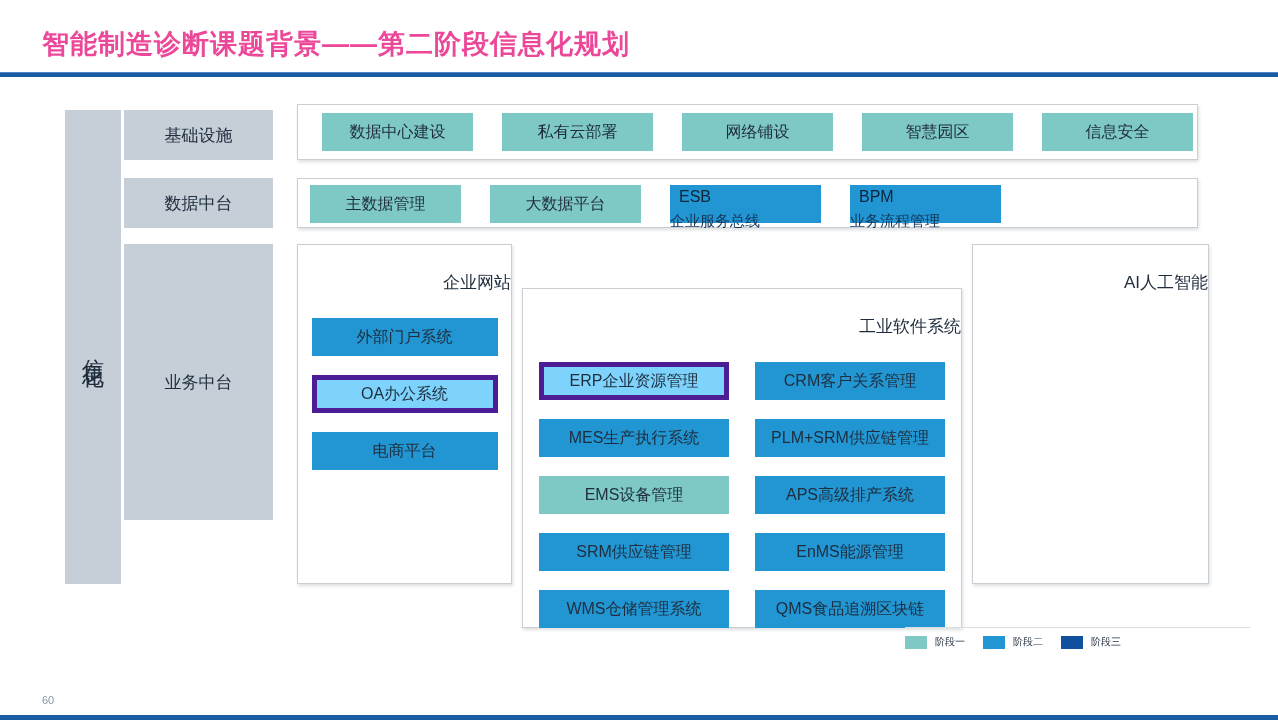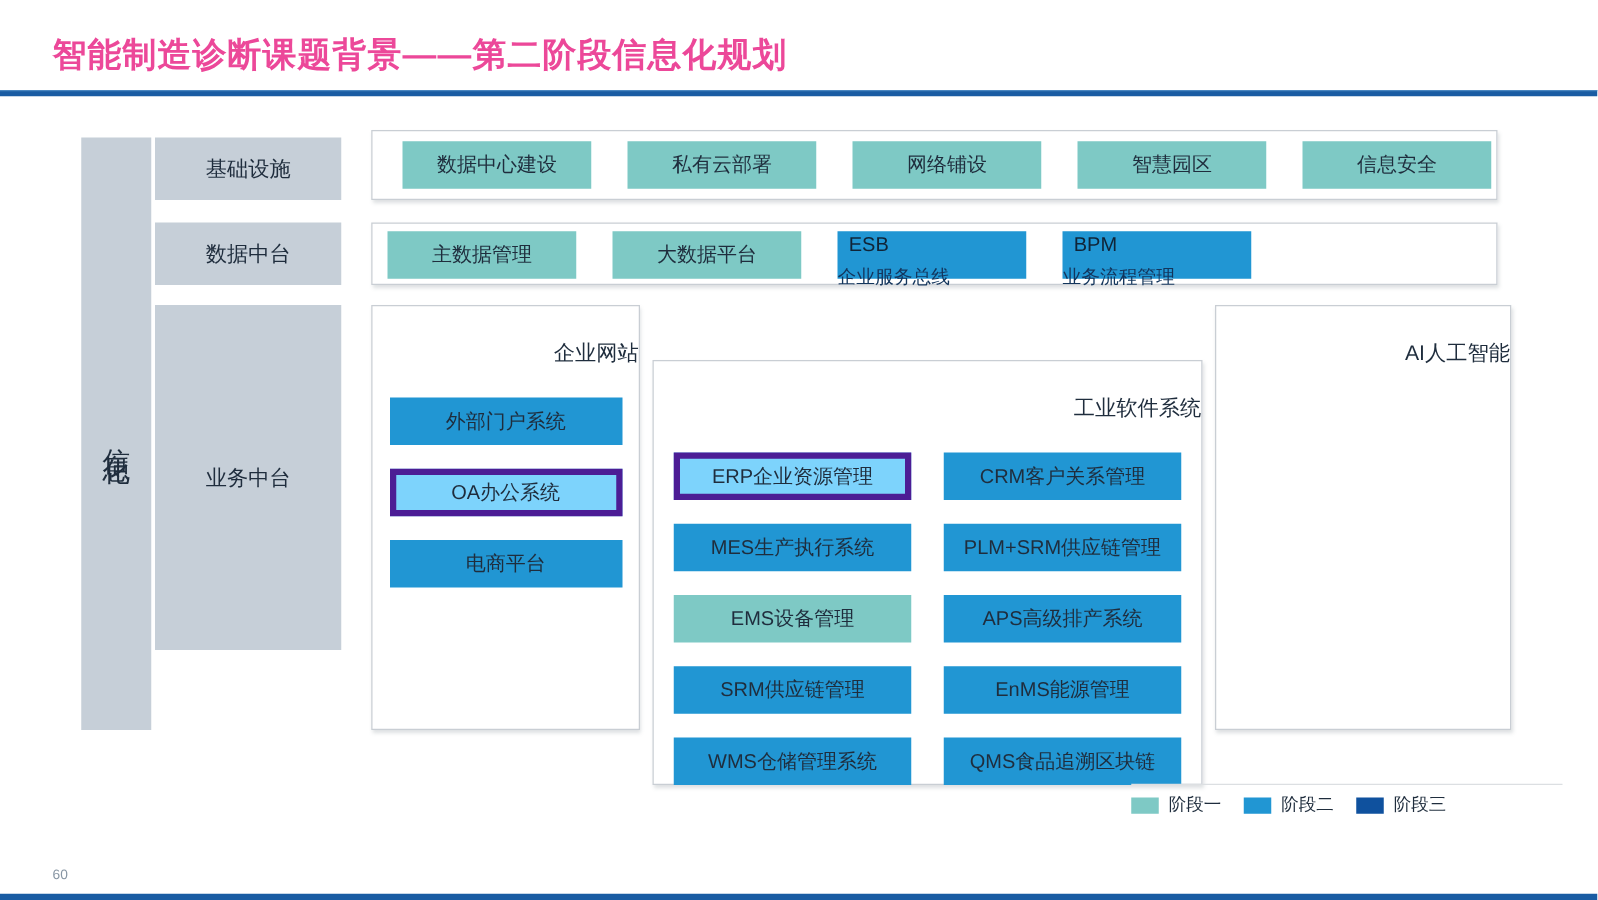--- a/index.html
+++ b/index.html
@@ -68,21 +68,21 @@
 
   
   .legend { position:absolute; left:905px; top:627px; width:345px;
             border-top:1px solid #dcdfe2; padding-top:7px;
             display:flex; align-items:center; gap:18px; }
   .legend-item { display:flex; align-items:center; gap:8px; }
   .swatch { width:22px; height:13px; display:inline-block; }
   .sw1 { background:#7ec9c5; }
   .sw2 { background:#2196d3; }
   .sw3 { background:#0f519e; }
-  .legend-label { font-size:14px; color:#1f2d3d; }
+  .legend-label { font-size:10px; color:#1f2d3d; }
 
   
   .page-number { position:absolute; left:42px; top:694px; font-size:11px; color:#8795a3; }
   .bottom-rule { position:absolute; left:0; top:715px; width:1278px; height:5px;
                  background:#1a5ca3; }
 </style>
 </head>
 <body>
 
 <div class="slide">

